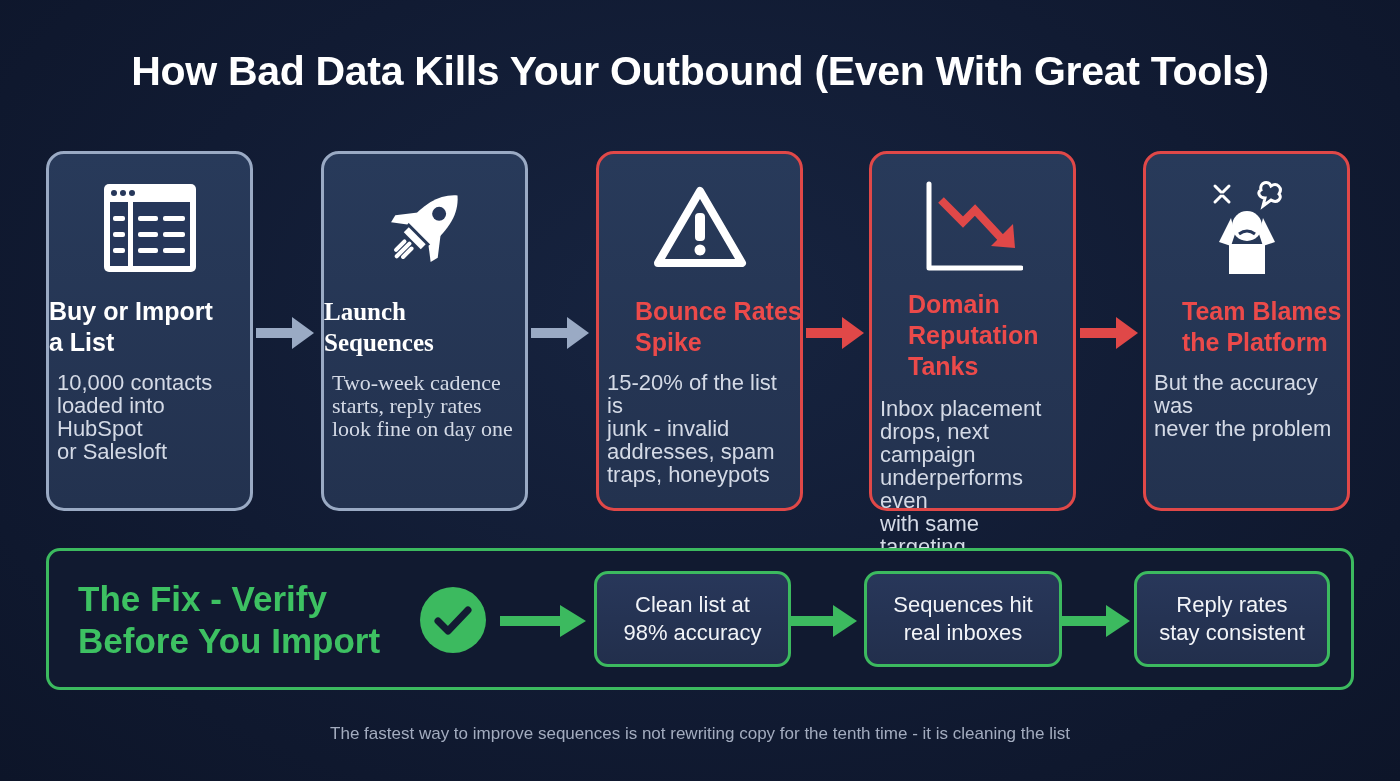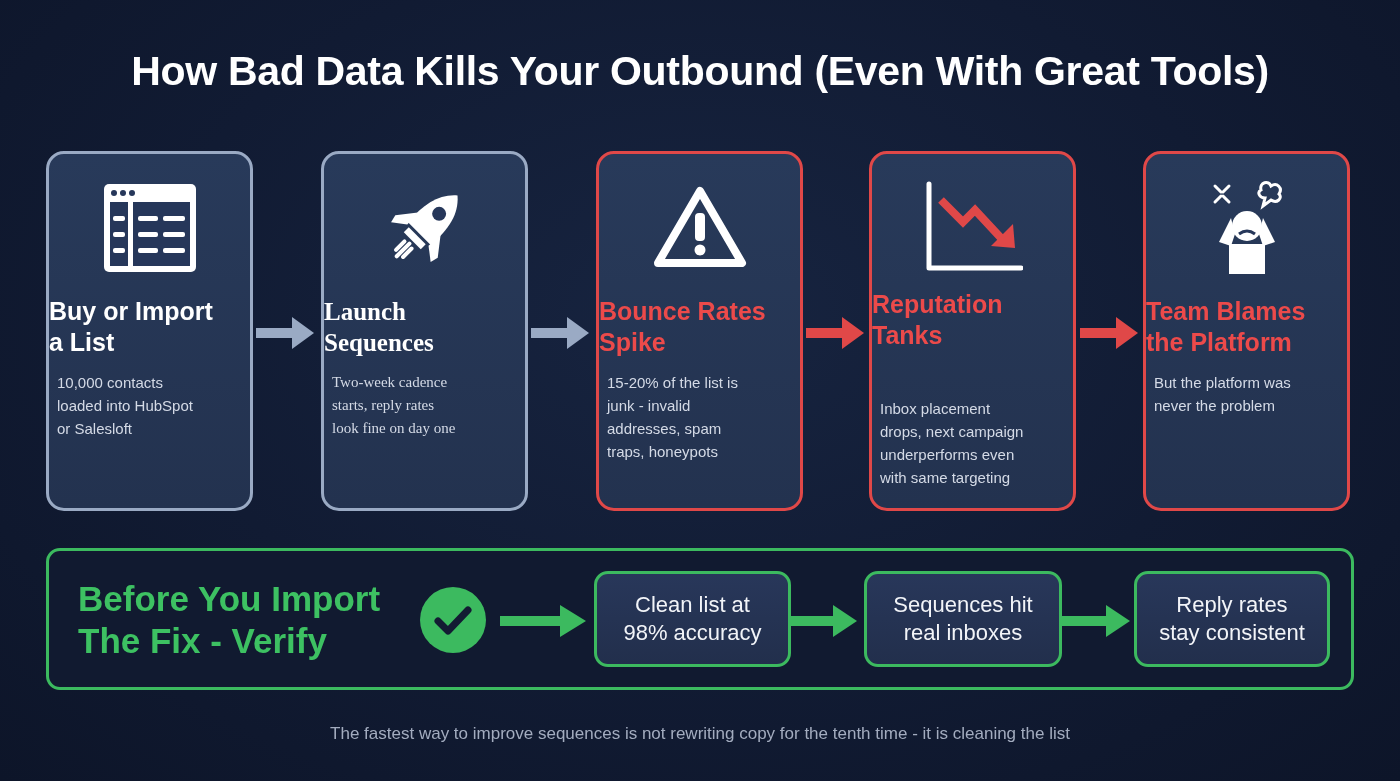--- a/index.html
+++ b/index.html
@@ -19,23 +19,23 @@
     border-radius:18px; box-sizing:border-box;
     background: linear-gradient(180deg, #283a5a 0%, #23324f 100%);
   }
   .card.neutral { border:3px solid #9aaac4; }
   .card.alert { border:3px solid #e04848; }
   .card .icon { position:absolute; left:0; width:100%; top:24px; height:100px; display:flex; justify-content:center; align-items:center; }
   .card .heading {
     position:absolute; left:0; width:100%; font-weight:bold; font-size:25px; line-height:31px;
   }
   .card.neutral .heading { color:#ffffff; }
-  .card.alert .heading { color:#ec4a4a; }
+  .card.alert .heading { color:#ec4a4a;margin-left:36px; }
   .card .desc {
-    position:absolute; left:8px; right:8px; font-size:15px; line-height:23px; color:#d4dae6;
+    position:absolute; left:8px; right:8px; font-size:22px; line-height:23px; color:#d4dae6;
   }
   .arrow { position:absolute; top:315px; width:58px; height:36px; }
   .fix-box {
     position:absolute; left:46px; top:548px; width:1308px; height:142px;
     box-sizing:border-box; border:3px solid #3cba5f; border-radius:14px;
     background:#111a30;
   }
   .fix-title {
     position:absolute; left:78px; top:578px; font-size:35px; line-height:42px; font-weight:bold; color:#3dc162;
   }
@@ -154,20 +154,21 @@
 
 <div class="card alert" style="left:869px;">
   <div class="icon">
     <svg width="100" height="96" viewBox="0 0 100 96">
       <path d="M6 4 L6 88 L98 88" fill="none" stroke="#fff" stroke-width="5" stroke-linecap="round" stroke-linejoin="round"></path>
       <polyline points="18,20 40,42 52,30 78,58" fill="none" stroke="#e04848" stroke-width="8" stroke-linejoin="miter"></polyline>
       <polygon points="68,66 92,68 90,44" fill="#e04848"></polygon>
     </svg>
   </div>
   <div class="heading" style="top:135px;">
+    <div>Domain</div>
     <div>Reputation</div>
     <div>Tanks</div>
   </div>
   <div class="desc" style="top:243px;">
     <div>Inbox placement</div>
     <div>drops, next campaign</div>
     <div>underperforms even</div>
     <div>with same targeting</div>
   </div>
 </div>
@@ -189,29 +190,29 @@
       <path d="M34 40 L22 64 L34 68 L38 56 Z" fill="#fff"></path>
       <path d="M66 40 L78 64 L66 68 L62 56 Z" fill="#fff"></path>
       <rect x="32" y="66" width="36" height="30" fill="#fff"></rect>
     </svg>
   </div>
   <div class="heading" style="top:142px;">
     <div>Team Blames</div>
     <div>the Platform</div>
   </div>
   <div class="desc" style="top:217px;">
-    <div>But the platform was</div>
+    <div>But the accuracy was</div>
     <div>never the problem</div>
   </div>
 </div>
 
 <div class="fix-box"></div>
 <div class="fix-title">
+  <div>The Fix - Verify</div>
   <div>Before You Import</div>
-  <div>The Fix - Verify</div>
 </div>
 
 <svg class="check" viewBox="0 0 68 68">
   <circle cx="34" cy="34" r="33" fill="#3cba5f"></circle>
   <polyline points="19,35 29,45 49,24" fill="none" stroke="#131c33" stroke-width="7" stroke-linecap="round" stroke-linejoin="round"></polyline>
 </svg>
 
 <svg class="fix-arrow" style="left:500px; width:86px;" viewBox="0 0 86 36">
   <rect x="0" y="13" width="62" height="10" fill="#3cba5f"></rect>
   <polygon points="60,2 86,18 60,34" fill="#3cba5f"></polygon>

